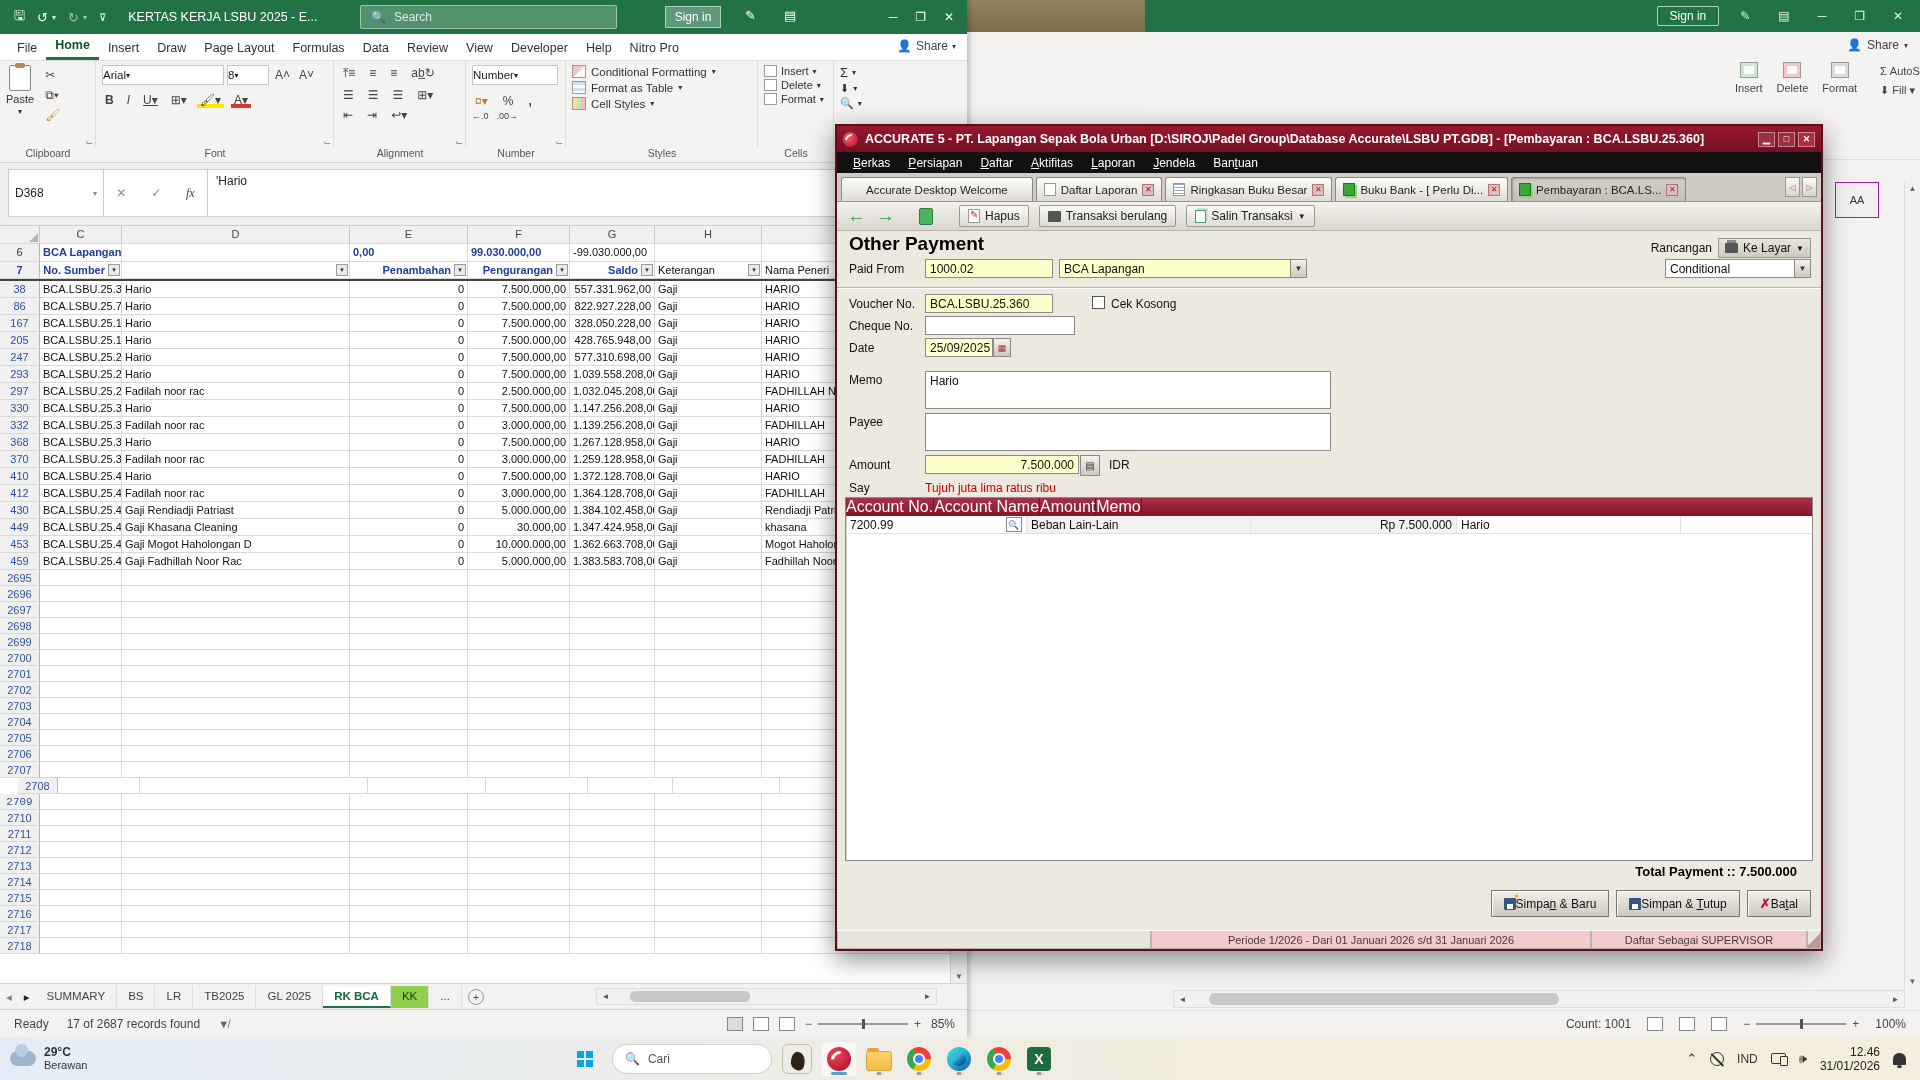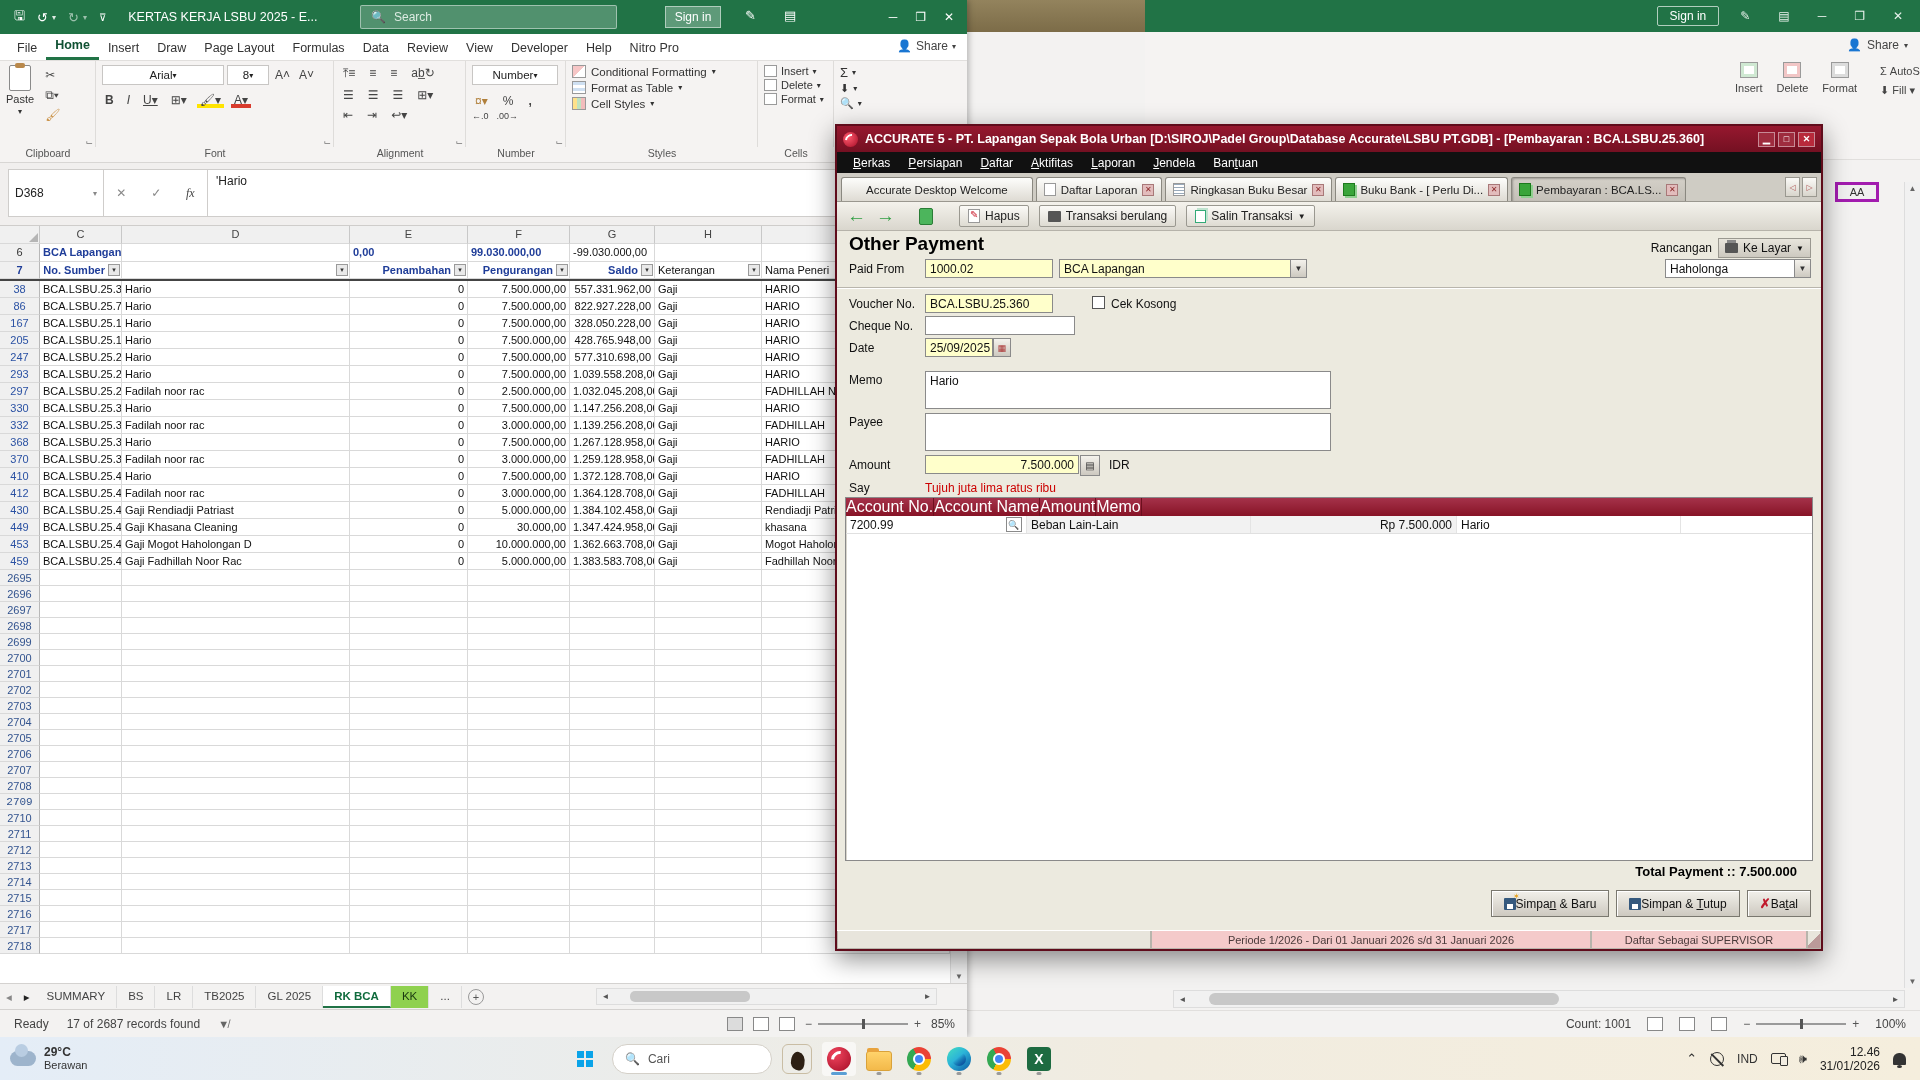--- a/index.html
+++ b/index.html
@@ -20,21 +20,21 @@
   .chip{flex:1;display:flex;align-items:center;justify-content:center;font-size:12px;color:#222;border-right:1px solid #eee}
   .chip.m-sel{outline:2px solid #c58f1e;outline-offset:-2px;background:#fdf4e3}
   #w2-cells{position:absolute;left:590px;top:30px;display:flex;gap:14px}
   .w2c{display:flex;flex-direction:column;align-items:center;font-size:11px;color:#444;gap:4px}
   .sqico{width:18px;height:16px;border:1px solid #9a9a9a;background:
     linear-gradient(#fff,#fff) padding-box}
   .sqico.m-ins{box-shadow:inset 0 0 0 3px #cfe8d2}
   .sqico.m-del{box-shadow:inset 0 0 0 3px #f2c6c6}
   .sqico.m-fmt{box-shadow:inset 0 0 0 3px #dcdcdc}
   #w2-edit{position:absolute;left:735px;top:30px;font-size:11px;color:#444;line-height:19px;white-space:nowrap}
-  #w2-aa{left:1835px;top:182px;width:44px;height:20px;background:#f0f0f0;border:3px solid #a21caf;font-size:11px;color:#333;display:flex;align-items:center;justify-content:center}
+  #w2-aa{left:1835px;top:182px;width:44px;height:36px;background:#f0f0f0;border:1px solid #a21caf;font-size:11px;color:#333;display:flex;align-items:center;justify-content:center}
   #w2-vscroll{left:1904px;top:182px;width:16px;height:806px;background:#f1f1f1;border-left:1px solid #ddd;display:flex;flex-direction:column;justify-content:space-between;align-items:center;font-size:8px;color:#666;padding:2px 0}
   #w2-hscroll{left:1173px;top:990px;width:732px;height:18px;background:#f1f1f1;border:1px solid #ddd;display:flex;align-items:center}
   #w2-hthumb{width:350px;height:12px;background:#c8c8c8;margin-left:18px;border-radius:6px}
   .scrbtn{width:17px;height:16px;display:flex;align-items:center;justify-content:center;font-size:8px;color:#555}
   #w2-status{left:967px;top:1010px;width:953px;height:27px;background:#f3f2f1;border-top:1px solid #e1dfdd;display:flex;align-items:center;justify-content:flex-end;gap:16px;padding-right:14px;font-size:12px;color:#444}
   .viewico{width:16px;height:14px;border:1px solid #888;background:#fff}
   .zoomslider{display:flex;align-items:center;gap:6px;color:#555}
   .ztrack{width:90px;height:2px;background:#9a9a9a;position:relative}
   .zknob{position:absolute;left:44px;top:-4px;width:3px;height:10px;background:#555}
 
@@ -58,21 +58,21 @@
   .rtab.m-active{color:#0f5132;font-weight:bold;border-bottom:3px solid #217346}
   #w1-share{position:absolute;left:897px;top:39px;font-size:12px;color:#444;display:flex;gap:4px;align-items:center}
   #w1-ribbon{left:0;top:61px;width:967px;height:86px;background:#f5f3f2;display:flex;overflow:hidden}
   .rgroup{border-right:1px solid #dedcda;padding:4px 6px;position:relative;flex-shrink:0}
   .rglabelrow{left:0;top:147px;width:967px;height:16px;background:#f5f3f2;border-bottom:1px solid #d8d6d4;display:flex;font-size:10.5px;color:#555}
   .rgl{text-align:center;flex-shrink:0}
   .bigbtn{display:flex;flex-direction:column;align-items:center;font-size:11px;color:#333;gap:2px}
   .clip{width:22px;height:26px;border:1px solid #8a8a8a;background:#fff;border-radius:2px;position:relative}
   .clip:before{content:"";position:absolute;left:5px;top:-3px;width:10px;height:5px;background:#b9884b;border-radius:2px}
   .fontrow{display:flex;align-items:center;gap:3px}
-  .combo{background:#fff;border:1px solid #c8c6c4;font-size:11.5px;color:#222;display:flex;align-items:center;justify-content:center;padding:1px 6px;height:20px}
+  .combo{background:#fff;border:1px solid #c8c6c4;font-size:11.5px;color:#222;display:flex;align-items:center;justify-content:flex-start;padding:1px 0;height:20px}
   .glyphbtn{font-size:12px;color:#444;padding:1px 3px}
   .uB{font-weight:bold}.uI{font-style:italic}.uU{text-decoration:underline}
   .hl-y{box-shadow:inset 0 -4px 0 #ffe400}
   .hl-r{box-shadow:inset 0 -4px 0 #d83b2d}
   .stylesbtns{display:flex;flex-direction:column;gap:3px;font-size:11.5px;color:#333}
   .stylesbtns .srow{display:flex;align-items:center;gap:5px}
   .cfico{width:14px;height:13px;border:1px solid #999;background:linear-gradient(135deg,#f6c6c6 50%,#fff 50%)}
   .ftico{width:14px;height:13px;border:1px solid #999;background:repeating-linear-gradient(#cfe0f2 0 3px,#fff 3px 6px)}
   .csico{width:14px;height:13px;border:1px solid #999;background:linear-gradient(90deg,#ffe18a 33%,#bfe3bf 33% 66%,#f2bcbc 66%)}
   .cellsbtns{display:flex;flex-direction:column;gap:2px;font-size:11px;color:#333}
@@ -823,21 +823,21 @@
             <div class="gcell w-num" style="color: rgb(51, 84, 143);">2707</div>
             <div class="gcell w-c"></div>
             <div class="gcell w-d"></div>
             <div class="gcell w-e"></div>
             <div class="gcell w-f"></div>
             <div class="gcell w-g"></div>
             <div class="gcell w-h"></div>
             <div class="gcell w-i"></div>
           </div>
           <div class="grow">
-            <div class="gcell w-num" style="color: rgb(51, 84, 143);">2708</div>
+            <div class="gcell w-num" style="color: rgb(51, 84, 143); margin-left: 18px;">2708</div>
             <div class="gcell w-c"></div>
             <div class="gcell w-d"></div>
             <div class="gcell w-e"></div>
             <div class="gcell w-f"></div>
             <div class="gcell w-g"></div>
             <div class="gcell w-h"></div>
             <div class="gcell w-i"></div>
           </div>
           <div class="grow">
             <div class="gcell w-num" style="color: rgb(51, 84, 143); font-family: Liberation Mono, monospace;">2709</div>
@@ -1066,21 +1066,21 @@
             <span style="font-size:8px">▼</span>
           </span>
       </div>
       <span class="flabel" style="left:12px;top:31px">Paid From</span>
       <div class="field yellow" style="left:88px;top:28px;width:128px">1000.02</div>
       <div class="field yellow" style="left:222px;top:28px;width:248px;padding-right:18px">
           <span>BCA Lapangan</span>
           <span class="carrow">▼</span>
         </div>
       <div class="field" style="right:10px;top:28px;width:146px;padding-right:18px">
-          <span>Haholonga</span>
+          <span>Conditional</span>
           <span class="carrow">▼</span>
         </div>
       <div id="groove"></div>
       <span class="flabel" style="left:12px;top:66px">Voucher No.</span>
       <div class="field yellow" style="left:88px;top:63px;width:128px">BCA.LSBU.25.360</div>
       <span class="checkbox"></span>
       <span class="flabel" style="left:274px;top:66px">Cek Kosong</span>
       <span class="flabel" style="left:12px;top:88px">Cheque No.</span>
       <div class="field" style="left:88px;top:85px;width:150px"></div>
       <span class="flabel" style="left:12px;top:110px">Date</span>

